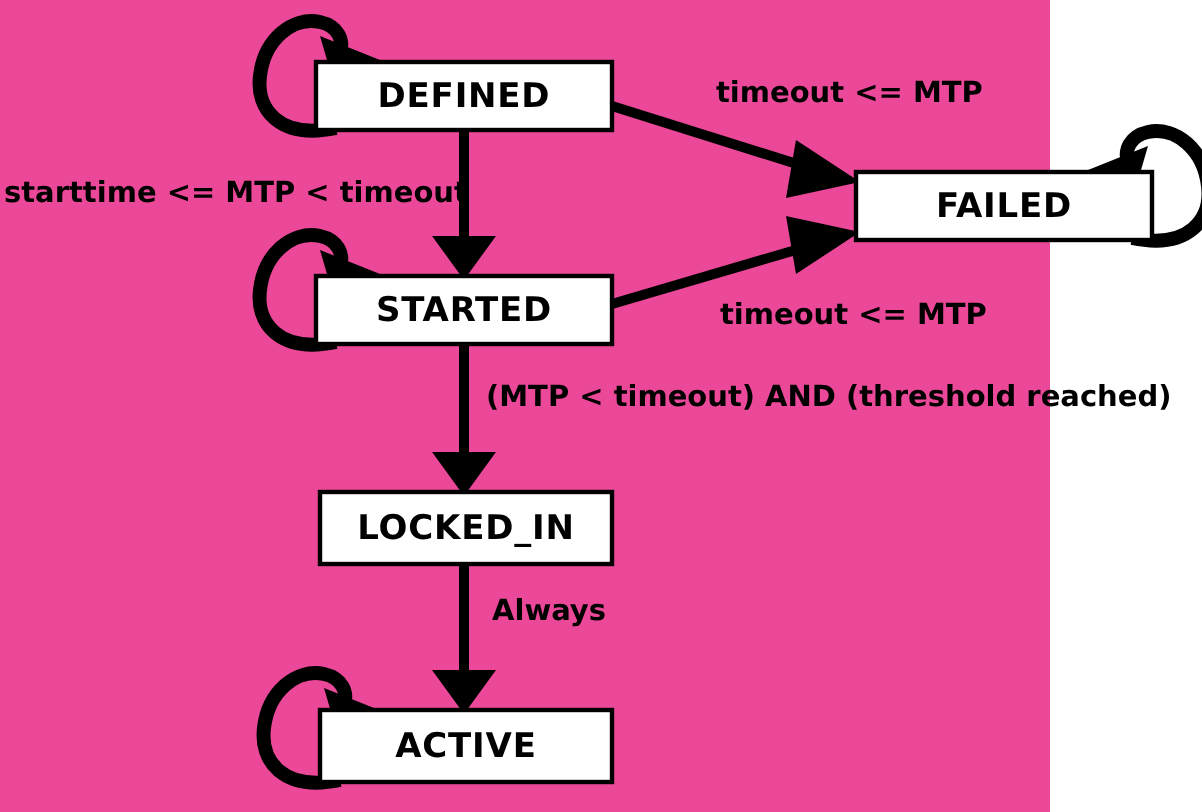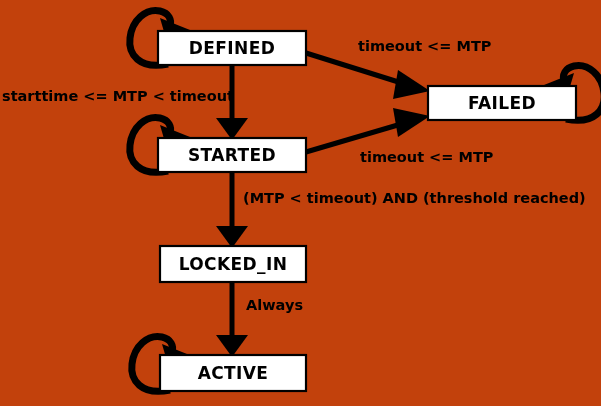--- a/index.html
+++ b/index.html
@@ -8,23 +8,23 @@
     background: #ffffff;
   }
   body {
     width: 601px;
     height: 406px;
     font-family: "DejaVu Sans", sans-serif;
     overflow: hidden;
   }
   #diagram-root {
     position: relative;
-    width: 601px;
+    width: 525px;
     height: 406px;
-    background: #c2410c;
+    background: #ec4899;
   }
   svg#state-diagram {
     display: block;
     width: 601px;
     height: 406px;
   }
   .state-box-rect {
     fill: #ffffff;
     stroke: #000000;
     stroke-width: 2.2;

